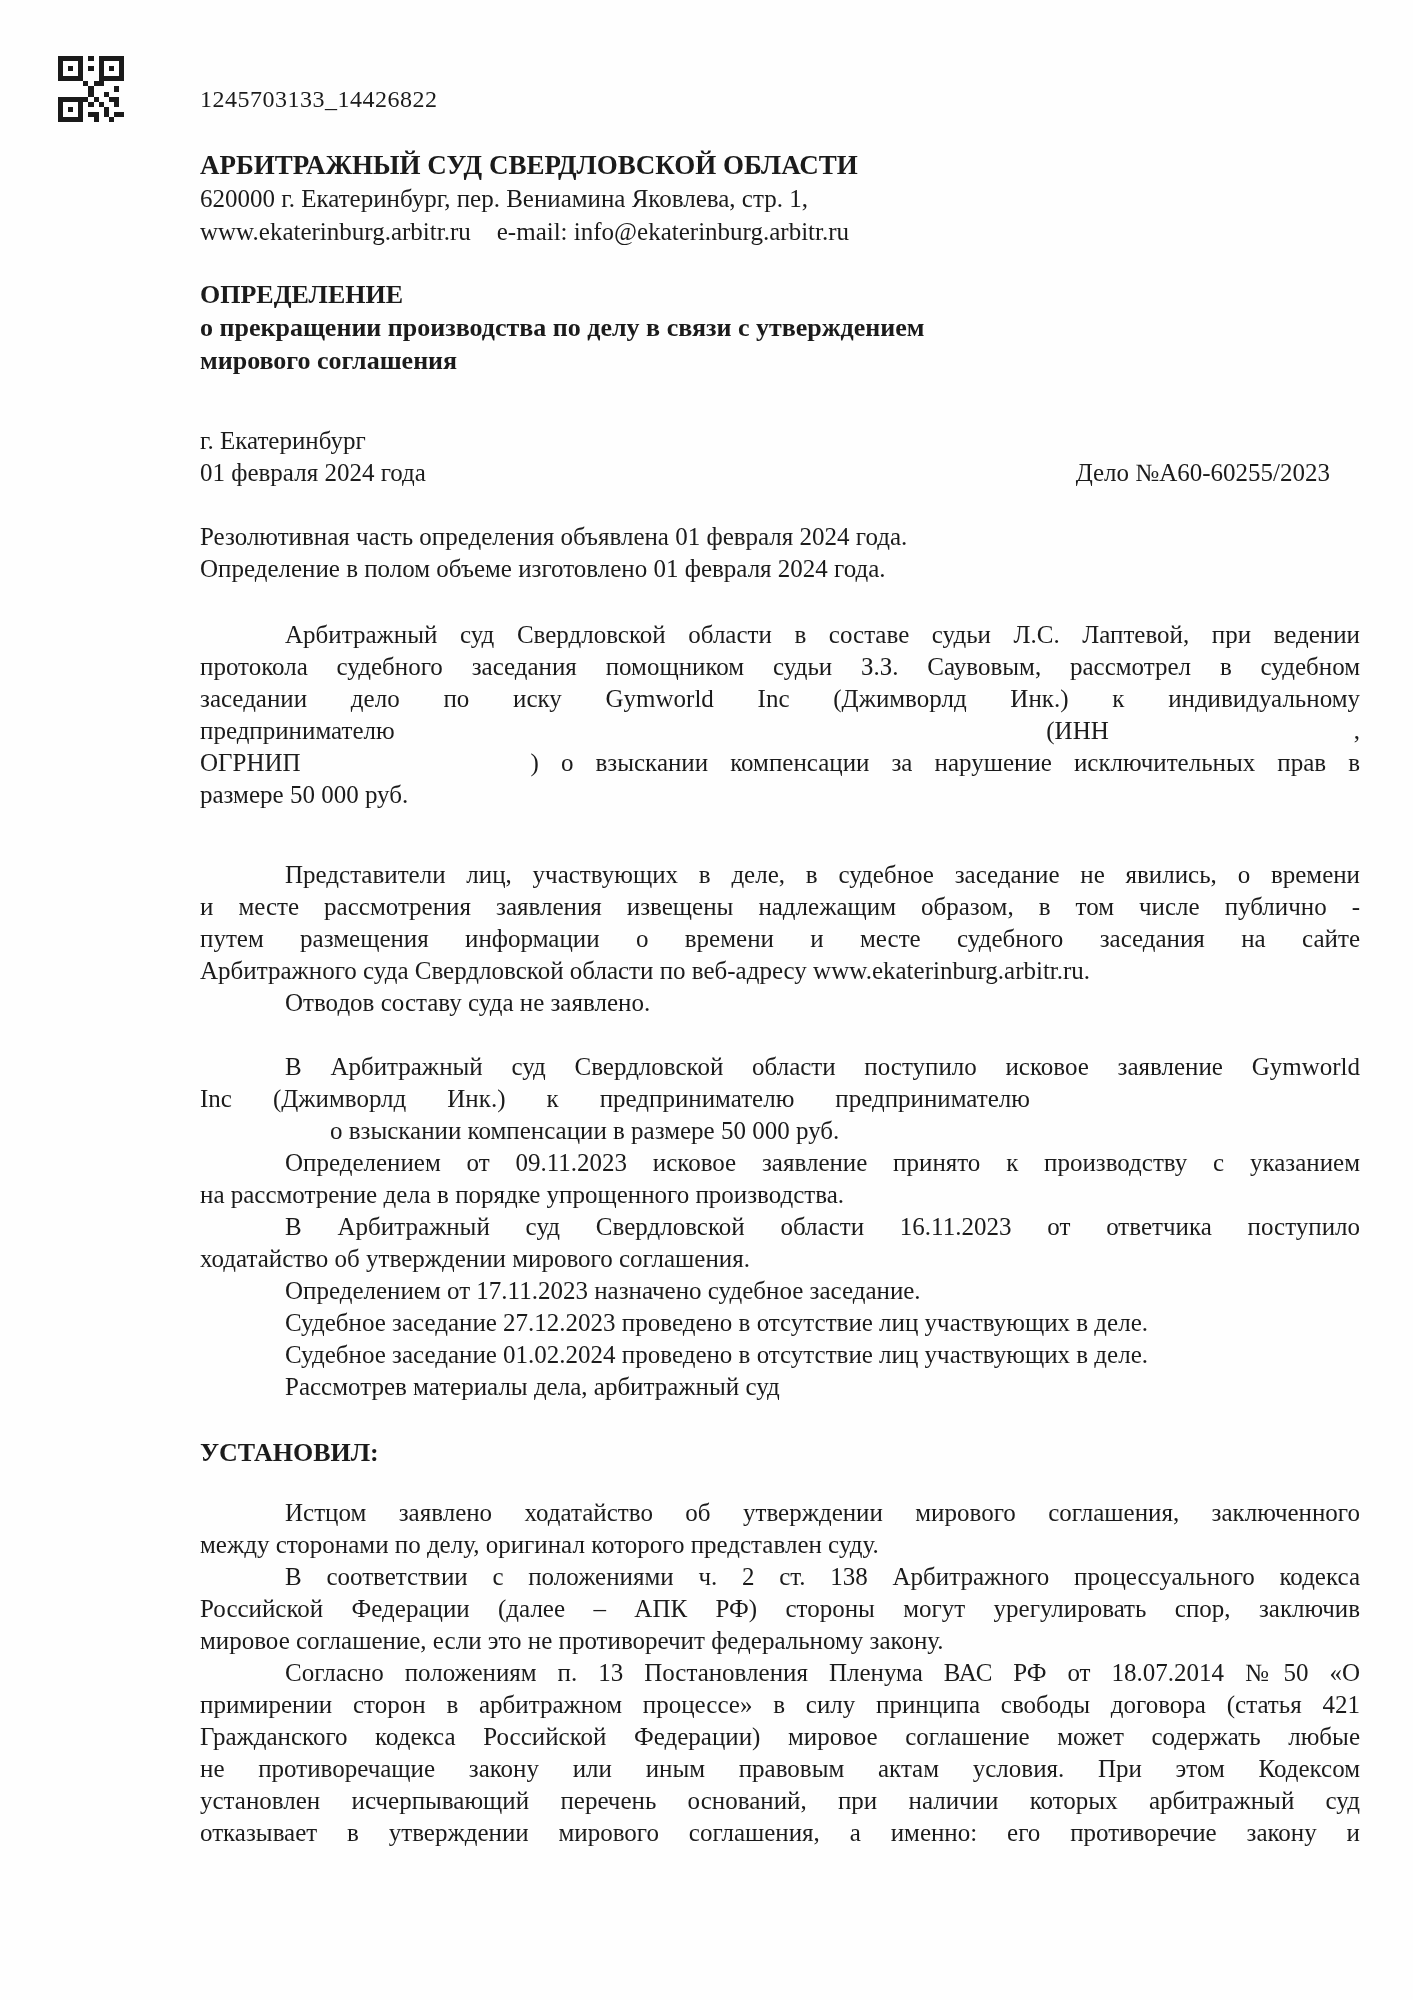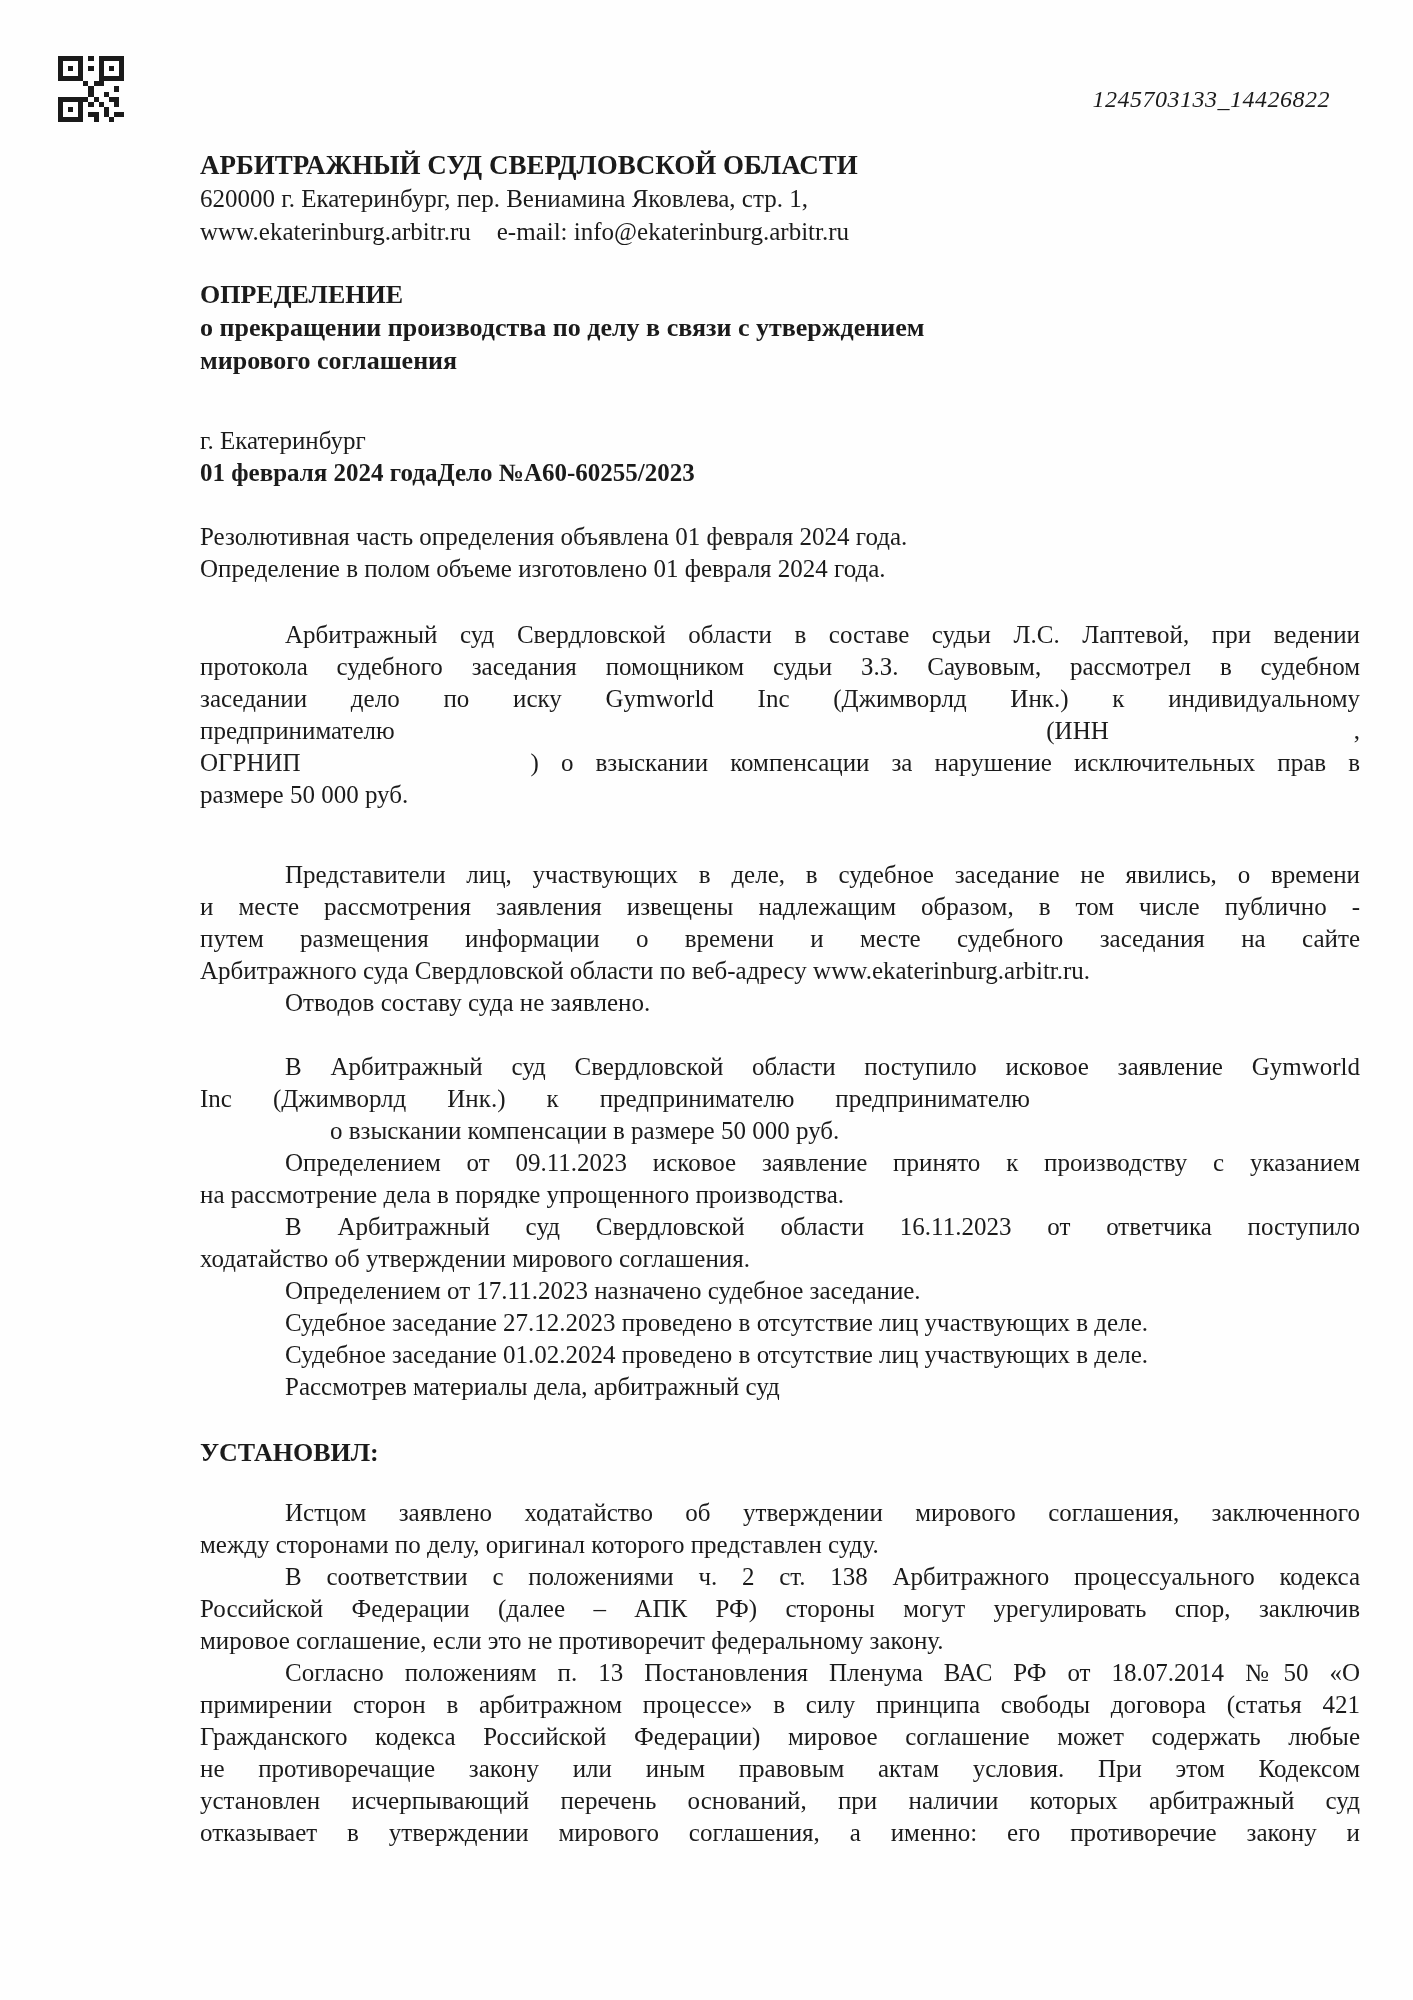--- a/index.html
+++ b/index.html
@@ -7,30 +7,30 @@
     position:relative;
     width:1413px;height:2000px;
     background:#fefefe;
     font-family:"Liberation Serif","DejaVu Serif",serif;
     color:#1b1b1b;
     overflow:hidden;
   }
   .qr{position:absolute;left:58px;top:56px;width:66px;height:66px;}
   .doc-id{
     position:absolute;top:86px;left:200px;width:1130px;
-    text-align:right;font-size:24px;letter-spacing:.5px;font-style:italic;
+    font-size:24px;letter-spacing:.5px;
   }
   .content{position:absolute;left:200px;top:148px;width:1160px;font-size:25px;line-height:32px;}
   .center{}
   .bold{font-weight:bold;}
   .h1{font-size:27px;line-height:34px;}
   .addr{line-height:33px;}
   .title-block{margin-top:30px;line-height:33px;font-size:26px;}
   .meta{margin-top:48px;}
-  .meta-row{display:flex;justify-content:flex-start;font-weight:bold;}
+  .meta-row{display:flex;justify-content:space-between;}
   .case-no{padding-right:30px;}
   .res{margin-top:32px;}
   .ln{display:block;}
   .ind{padding-left:85px;}
   .ind2{padding-left:130px;}
   
   .jl{text-align:justify;text-align-last:justify;}
   .flexline{display:flex;align-items:flex-start;gap:40px;}
   .gap-flex{flex:1 1 auto;}
   .gap-inn{display:inline-block;width:165px;}

